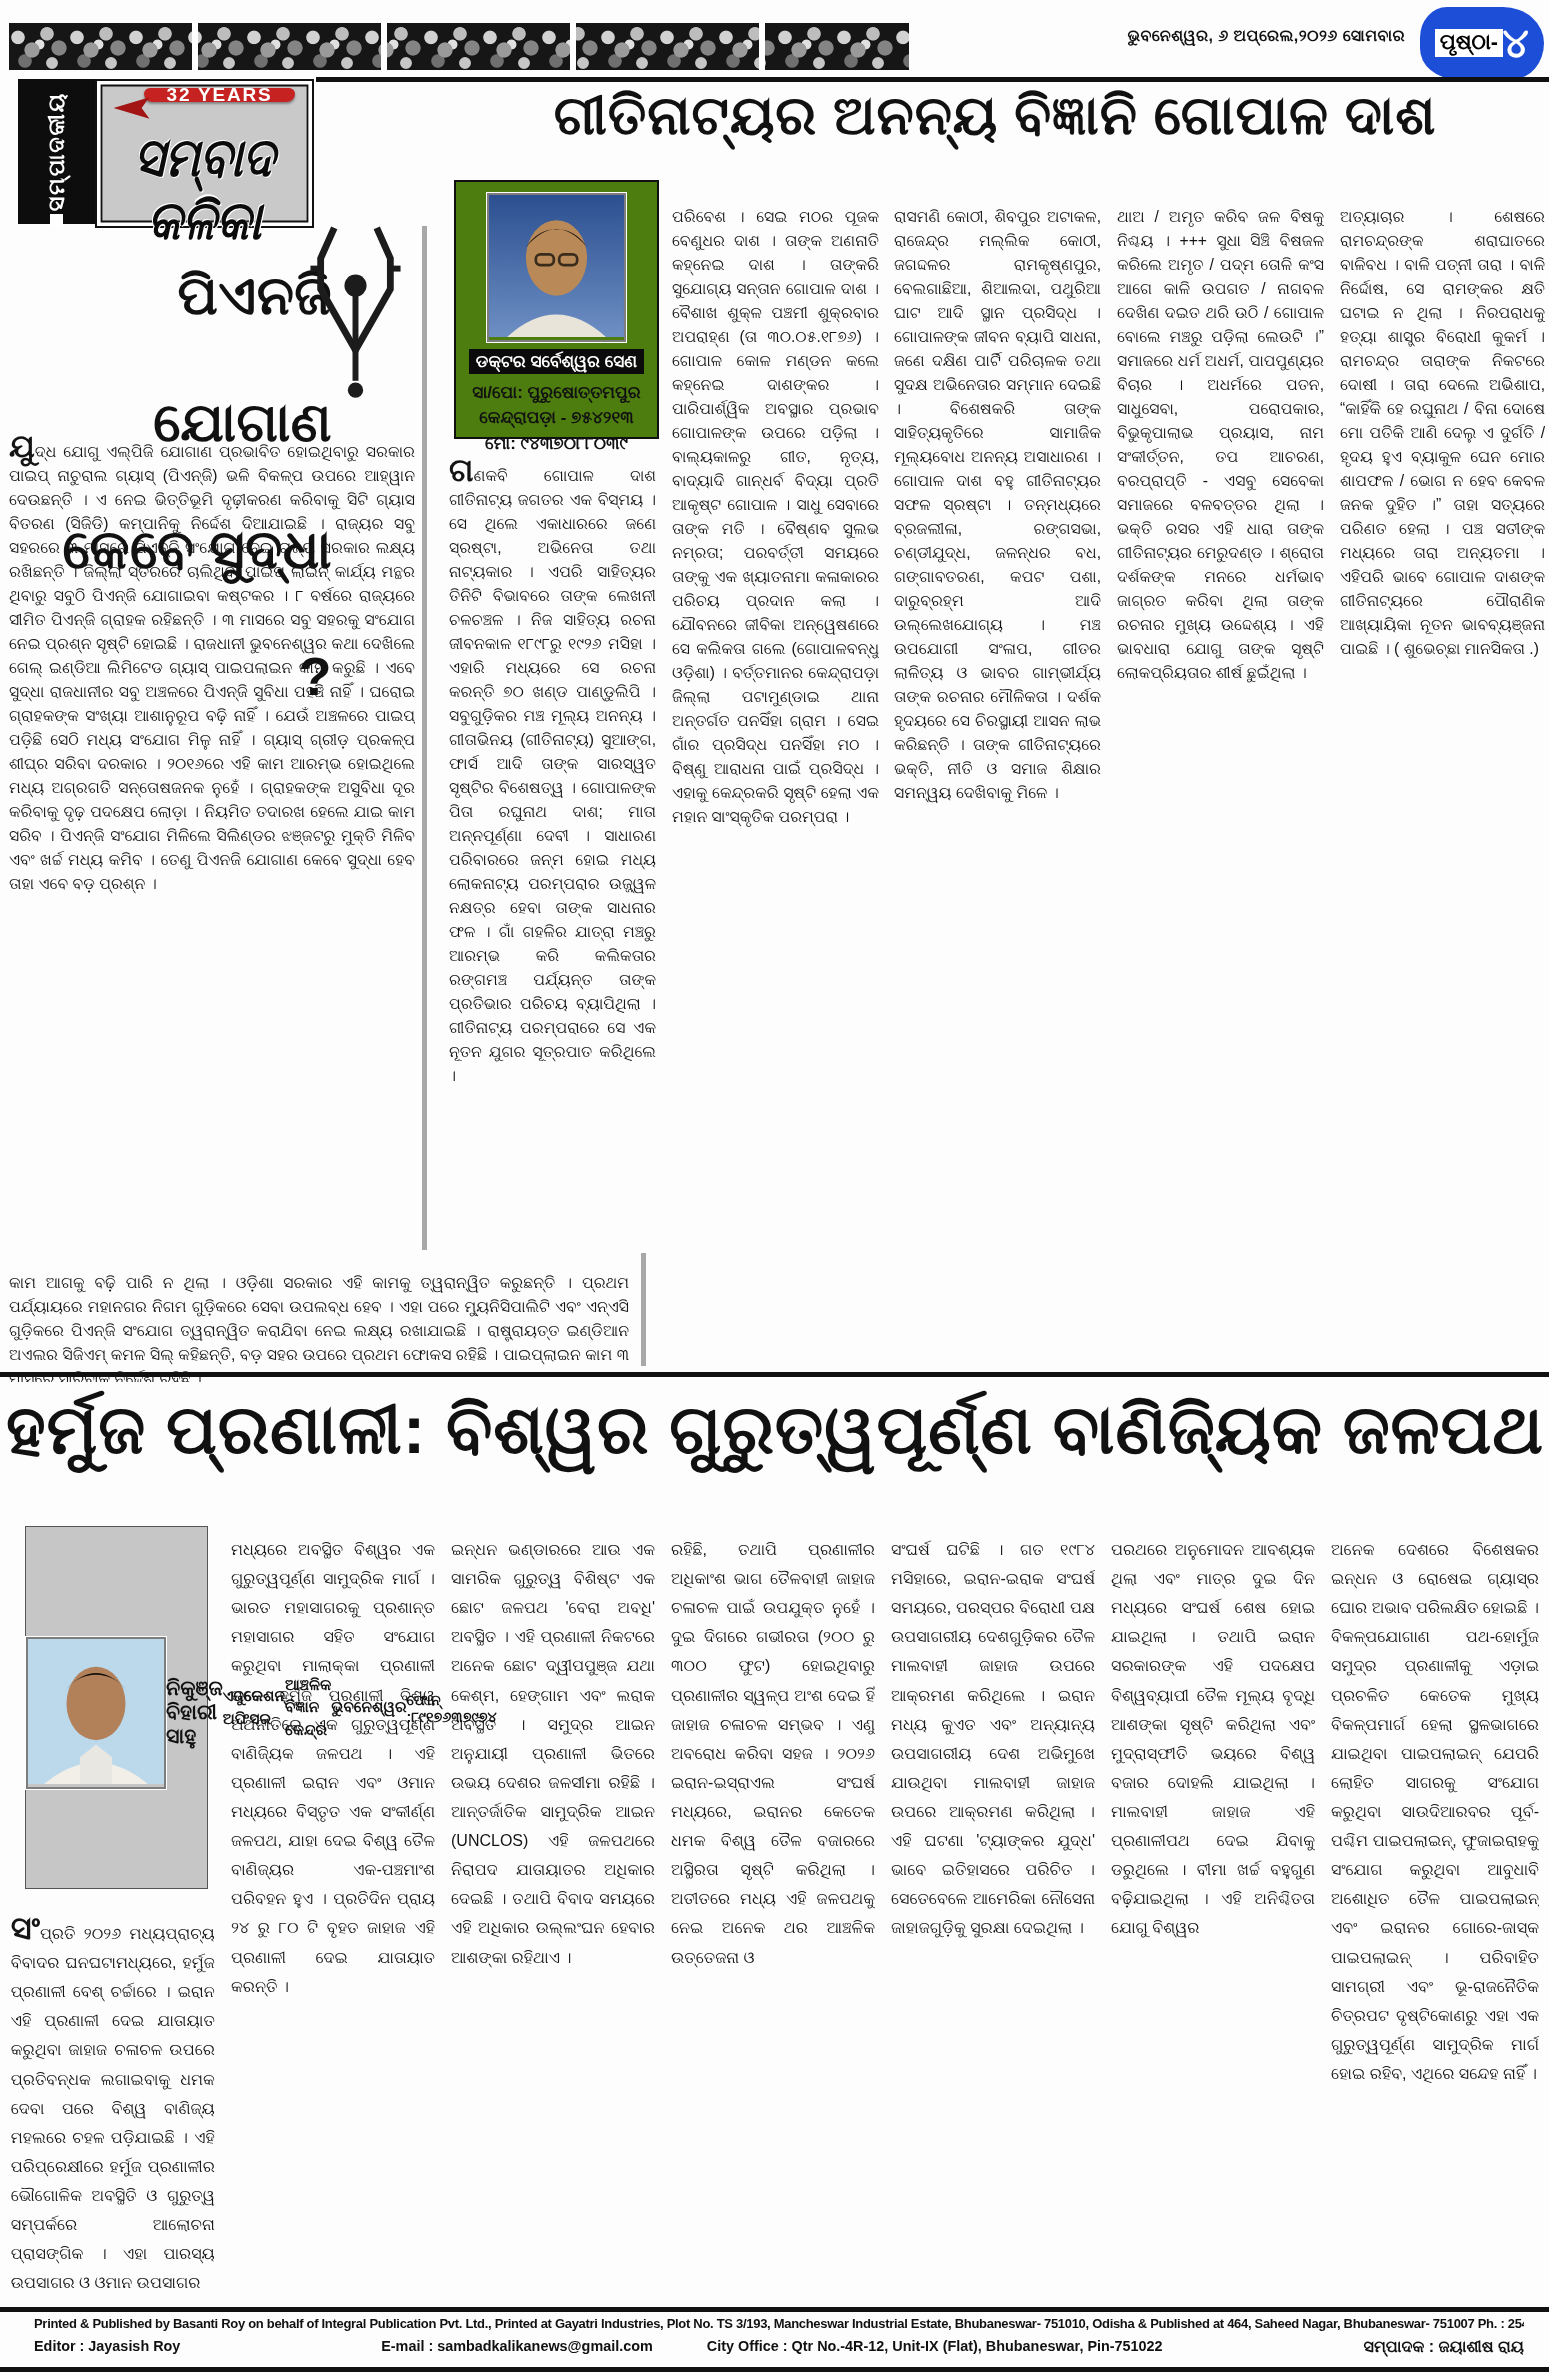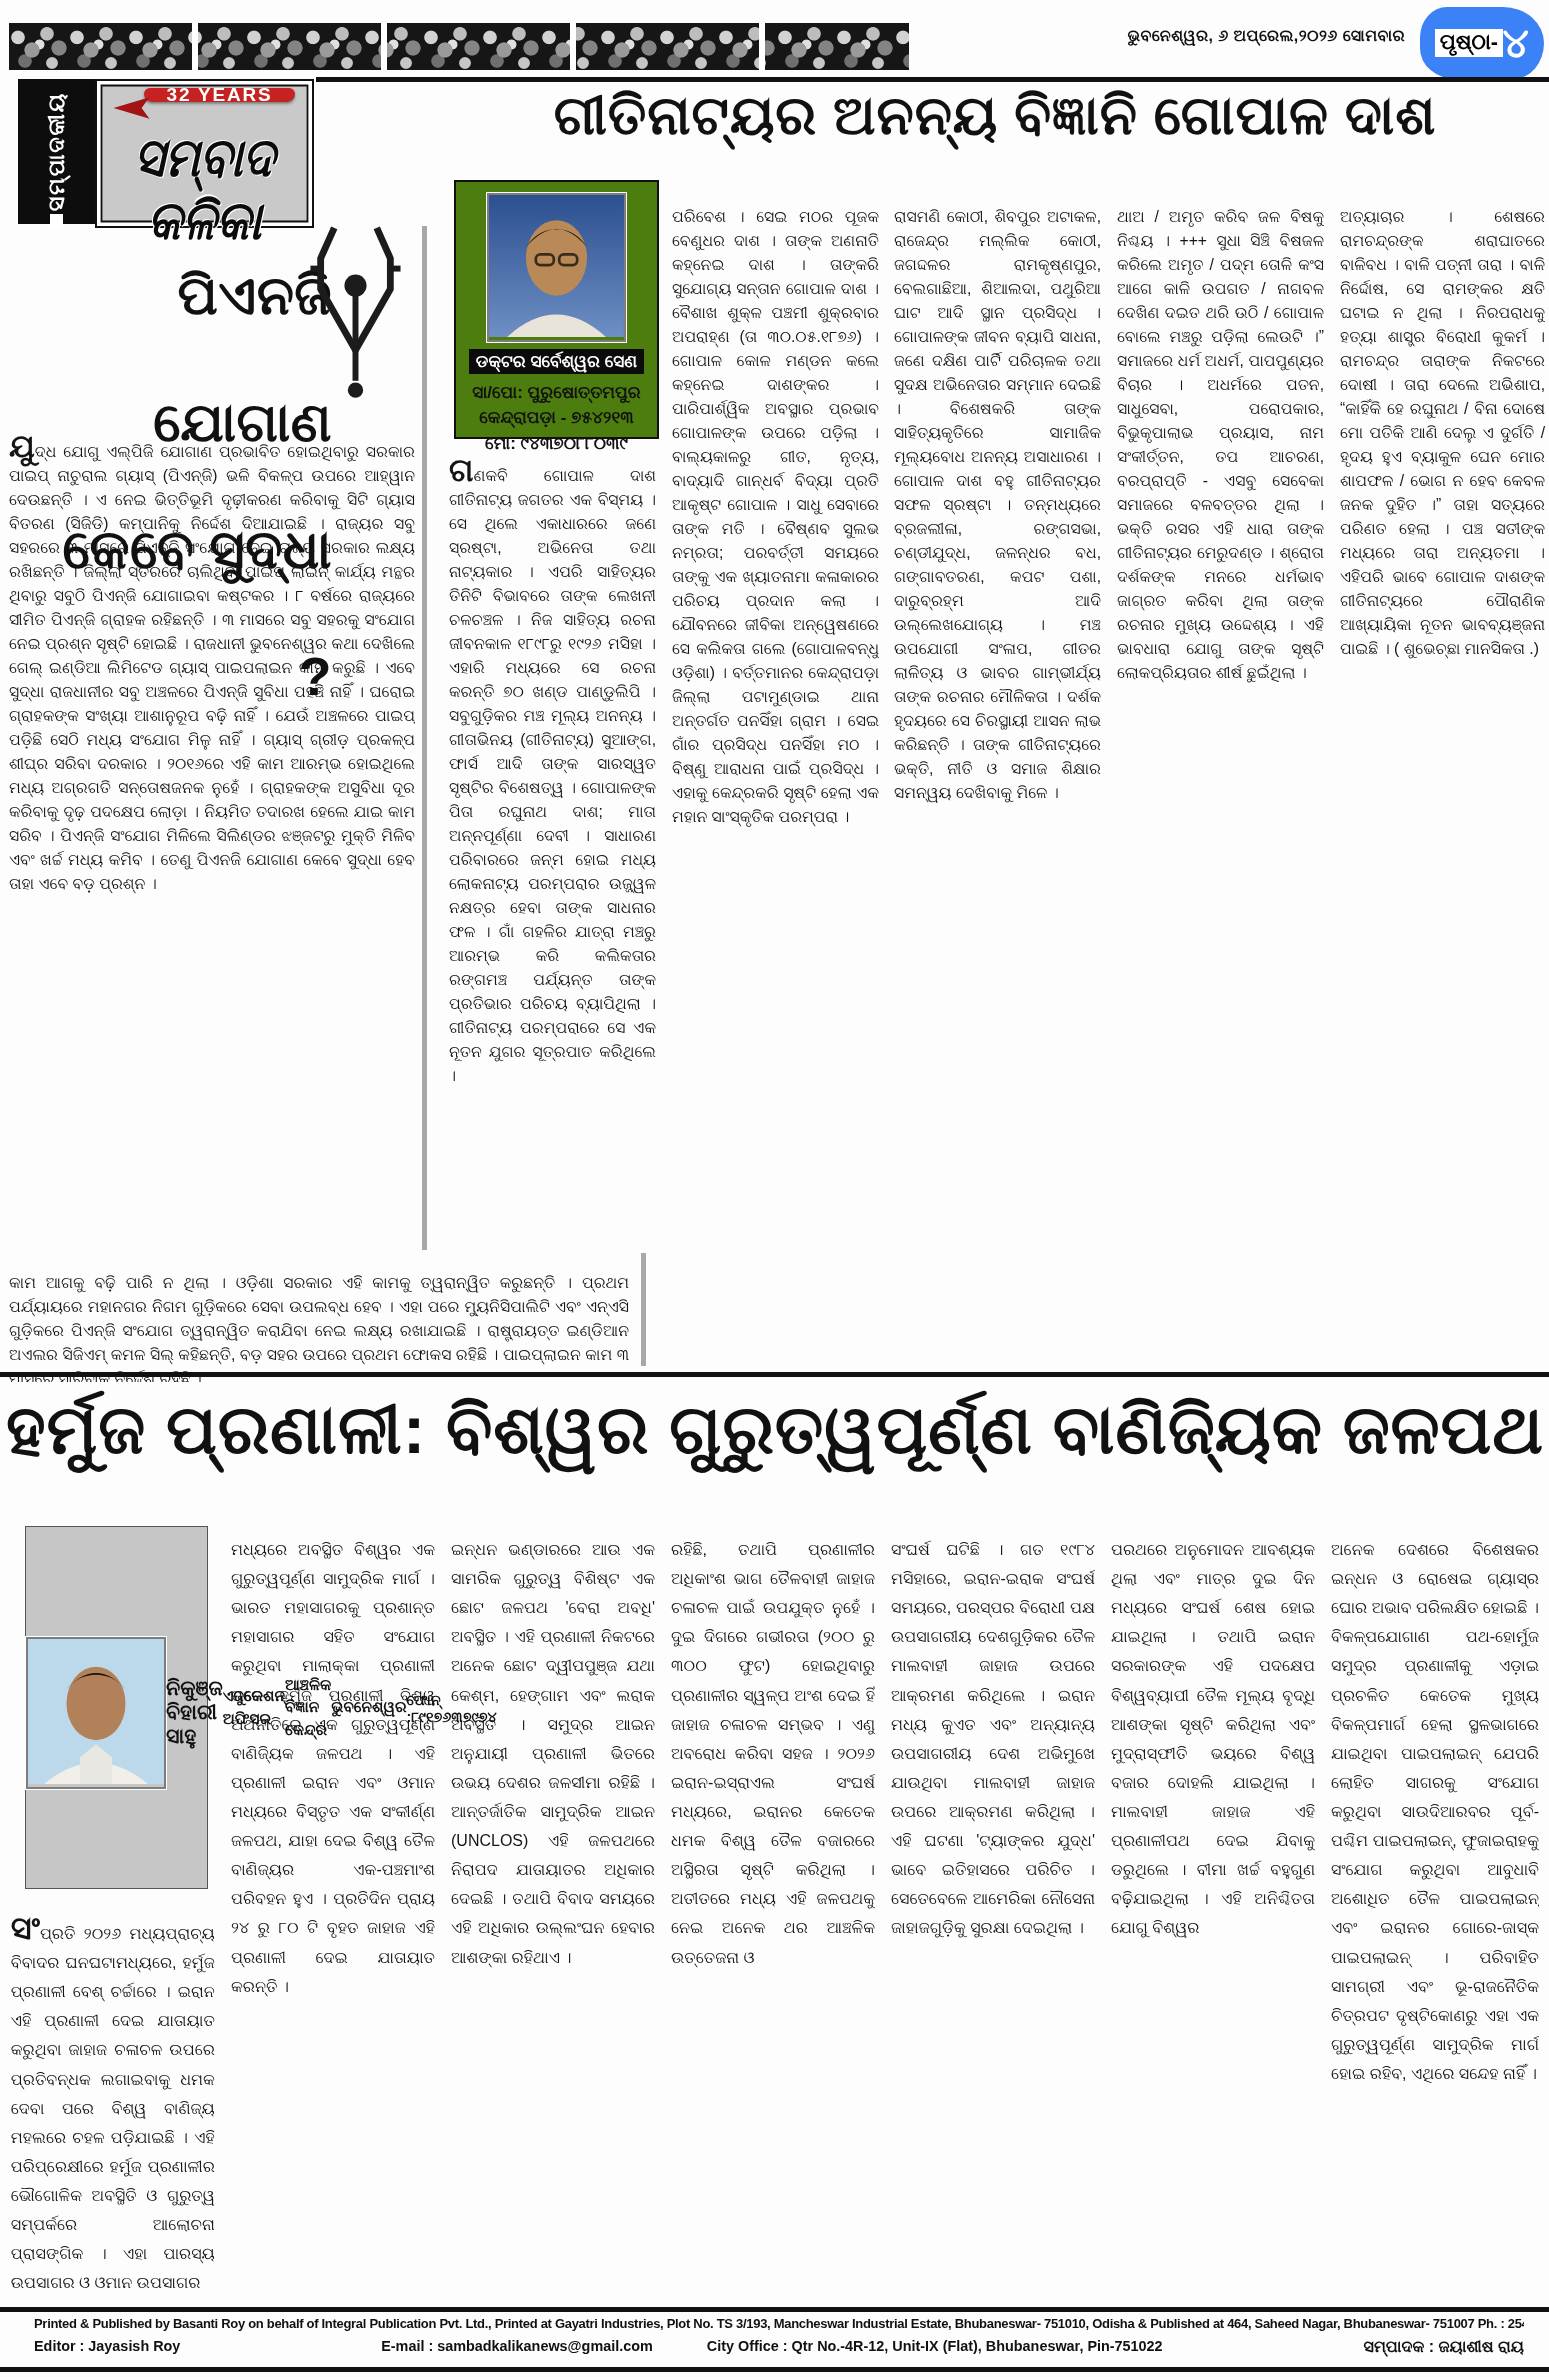--- a/index.html
+++ b/index.html
@@ -22,21 +22,21 @@
       radial-gradient(circle at 16px 38px,#6f6f6f 6.3px,transparent 7.2px),
       radial-gradient(circle at 43px 40px,#c6c6c6 5.4px,transparent 6.3px),
       radial-gradient(circle at 30.5px 21.5px,#e0e0e0 4.5px,transparent 5.4px);
     background-size:auto,59px 47px,59px 47px,59px 47px,59px 47px,59px 47px,59px 47px,59px 47px;
   }
   .dateline{
     left:911px;top:27px;width:494px;text-align:right;
     font-size:16px;font-weight:bold;letter-spacing:0.4px;
   }
   .page-badge{
-    left:1420px;top:7.2px;width:124px;height:72px;background:#3b82f6;
+    left:1420px;top:7.2px;width:124px;height:72px;background:#1d4ed8;
     border-radius:27px 41px 30.5px 36px / 30.5px 36px 36px 30.5px;
     display:flex;align-items:center;justify-content:center;gap:0;
   }
   .page-badge .prefix{
     background:#fff;color:#000;font-weight:bold;font-size:21.5px;
     padding:0.9px 4.5px;line-height:1.2;
   }
   .page-badge .num{color:#fff;font-weight:bold;font-size:41px;line-height:1;}
   .toprule{left:316px;top:77px;width:1234px;height:5.4px;background:#111;}
   

